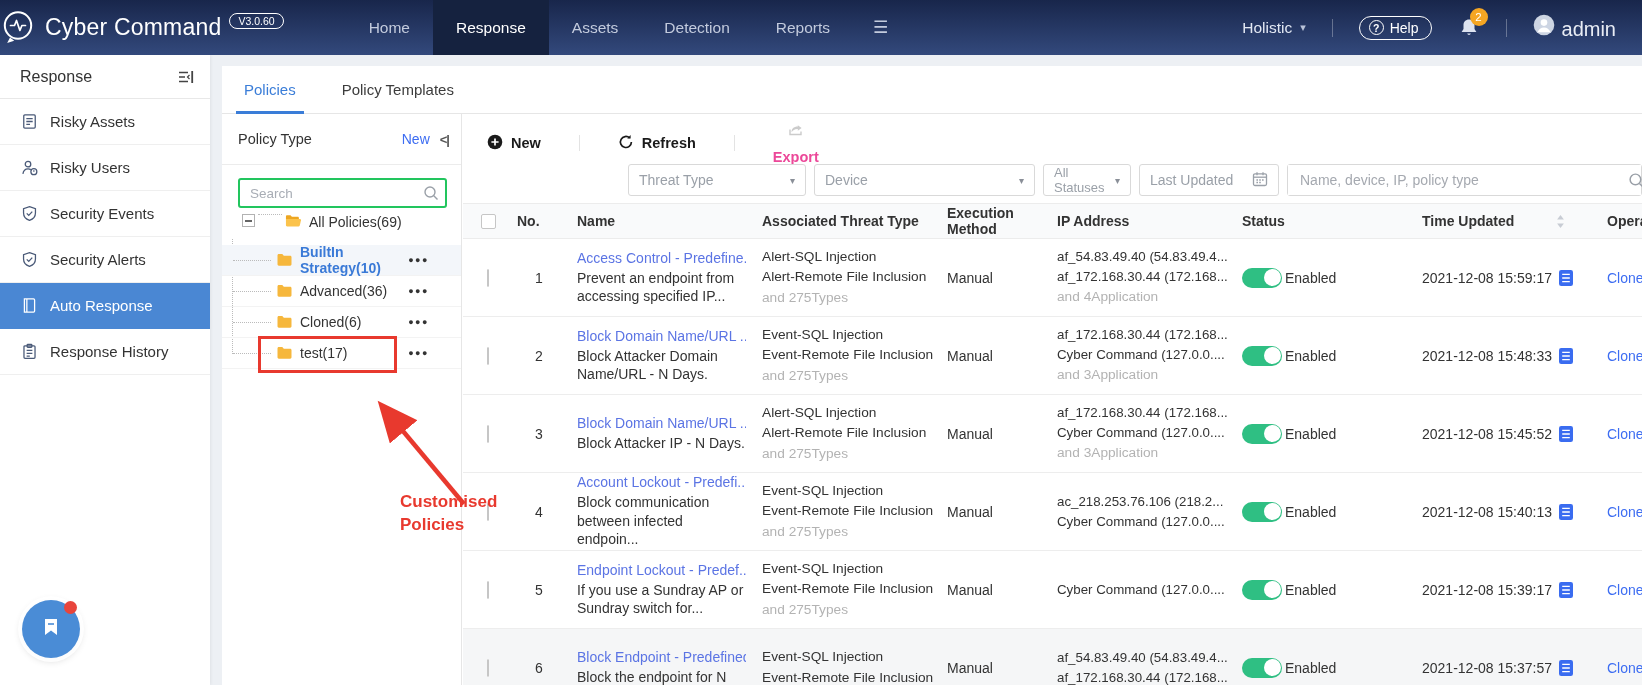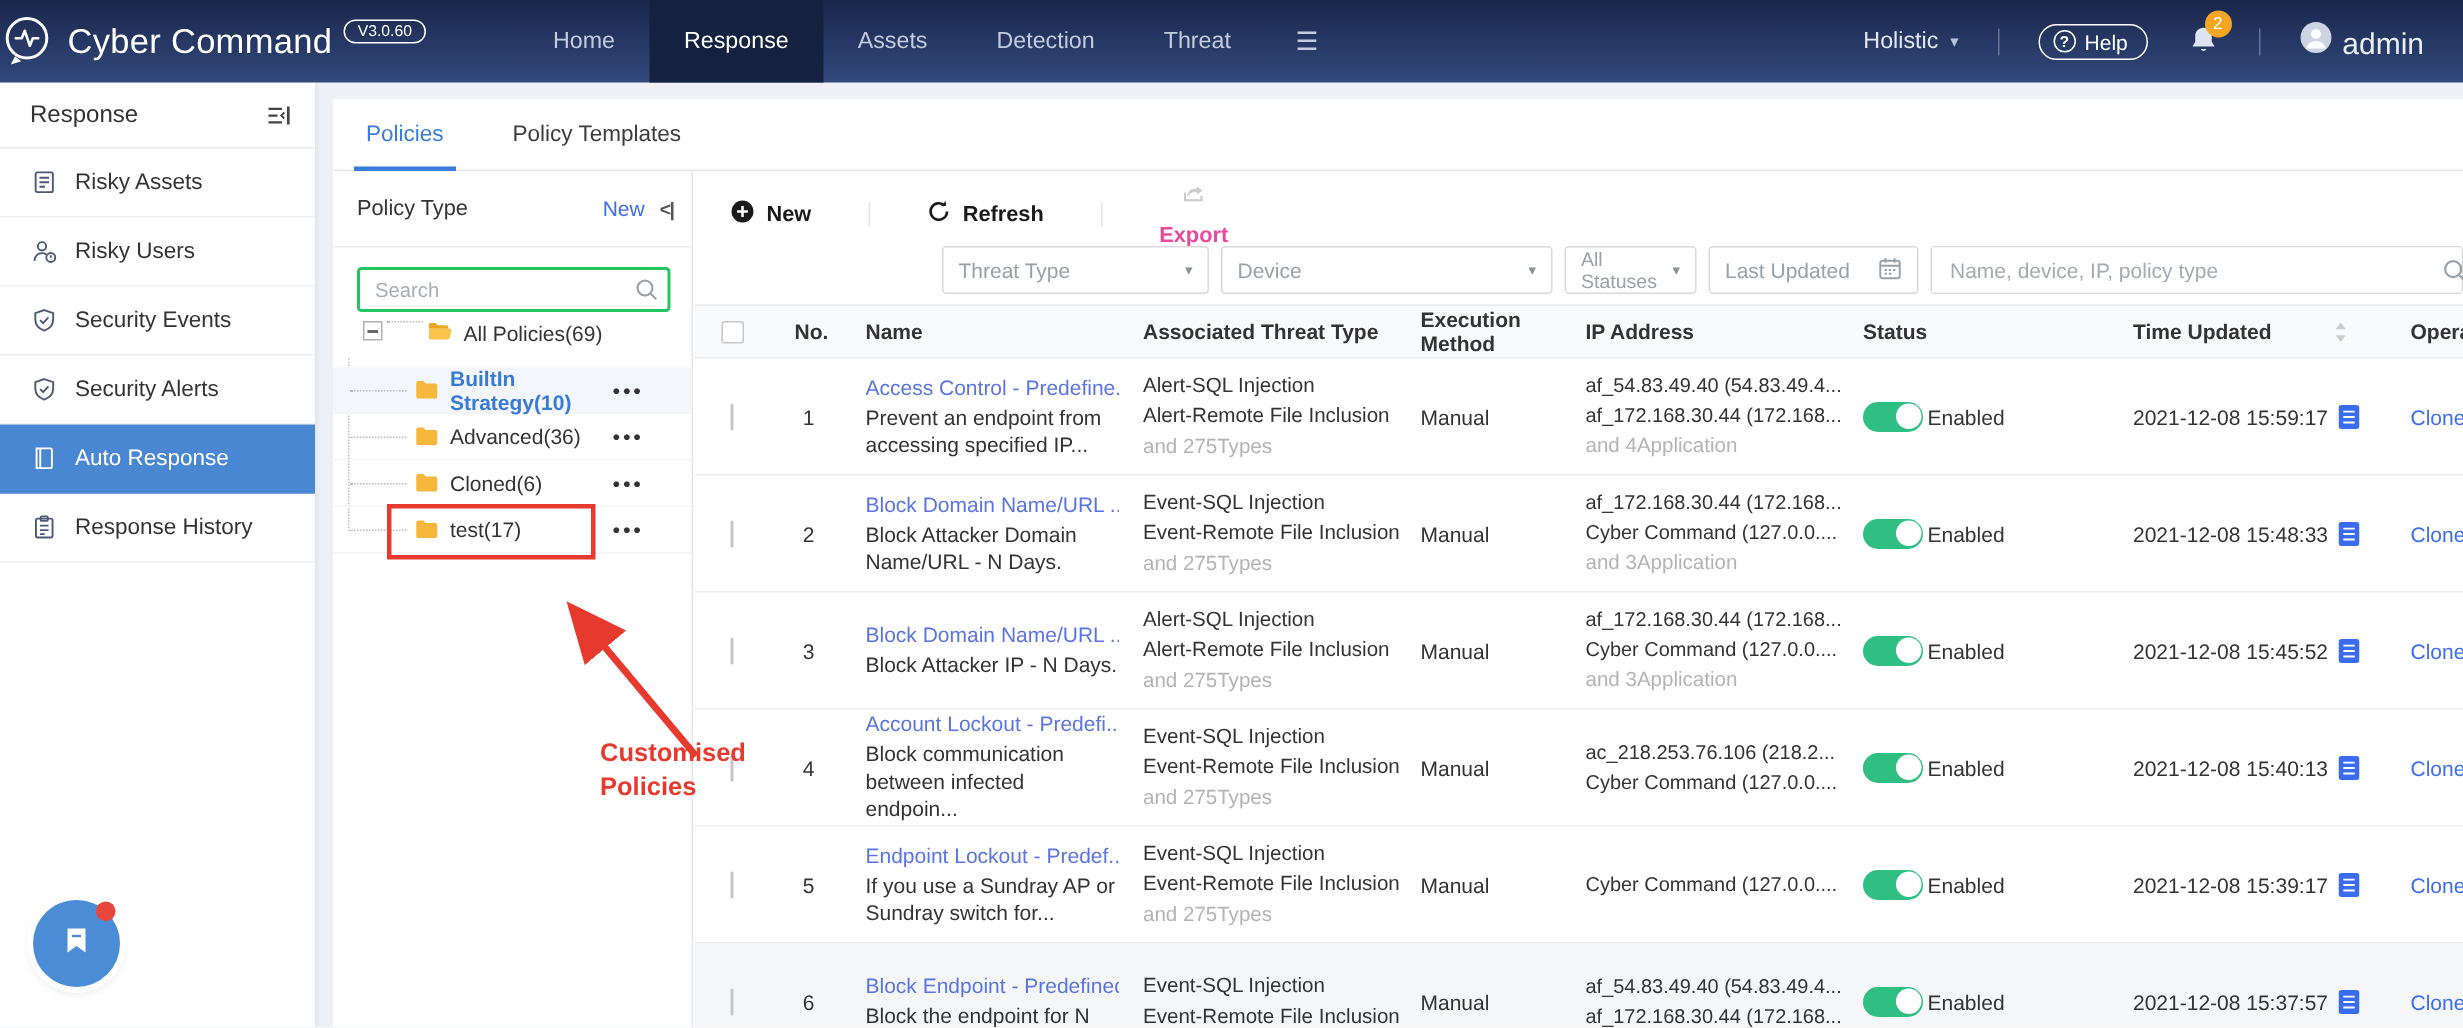--- a/index.html
+++ b/index.html
@@ -137,21 +137,21 @@
         </svg>
     </span>
     <span class="brand-text">Cyber Command</span>
     <span class="version-pill">V3.0.60</span>
   </div>
   <div class="nav-items" id="nav-items">
       <div class="nav-item">Home</div>
       <div class="nav-item active">Response</div>
       <div class="nav-item">Assets</div>
       <div class="nav-item">Detection</div>
-      <div class="nav-item">Threat</div>
+      <div class="nav-item">Reports</div>
     </div>
   <span class="nav-burger">☰</span>
   <div class="nav-right">
     <div class="ctx">
       <span>Holistic</span>
       <span class="caret">▾</span>
     </div>
     <div class="vdiv"></div>
     <div class="help-pill">
       <span class="q">?</span>
@@ -419,21 +419,21 @@
               <path d="M10.8 10.8L14.5 14.5" stroke="#9aa0a8" stroke-width="1.4"></path>
             </svg>
         </span>
       </div>
     </div>
 
     <div class="thead" id="thead">
         <div class="hcell">
           <span class="cb" style="margin-left: 12px;"></span>
         </div>
-        <div class="hcell cell-no" style="justify-content: center;">
+        <div class="hcell cell-no" style="justify-content: flex-start;">
           <span>No.</span>
         </div>
         <div class="hcell">
           <span>Name</span>
         </div>
         <div class="hcell">
           <span>Associated Threat Type</span>
         </div>
         <div class="hcell">
           <span>Execution Method</span>

